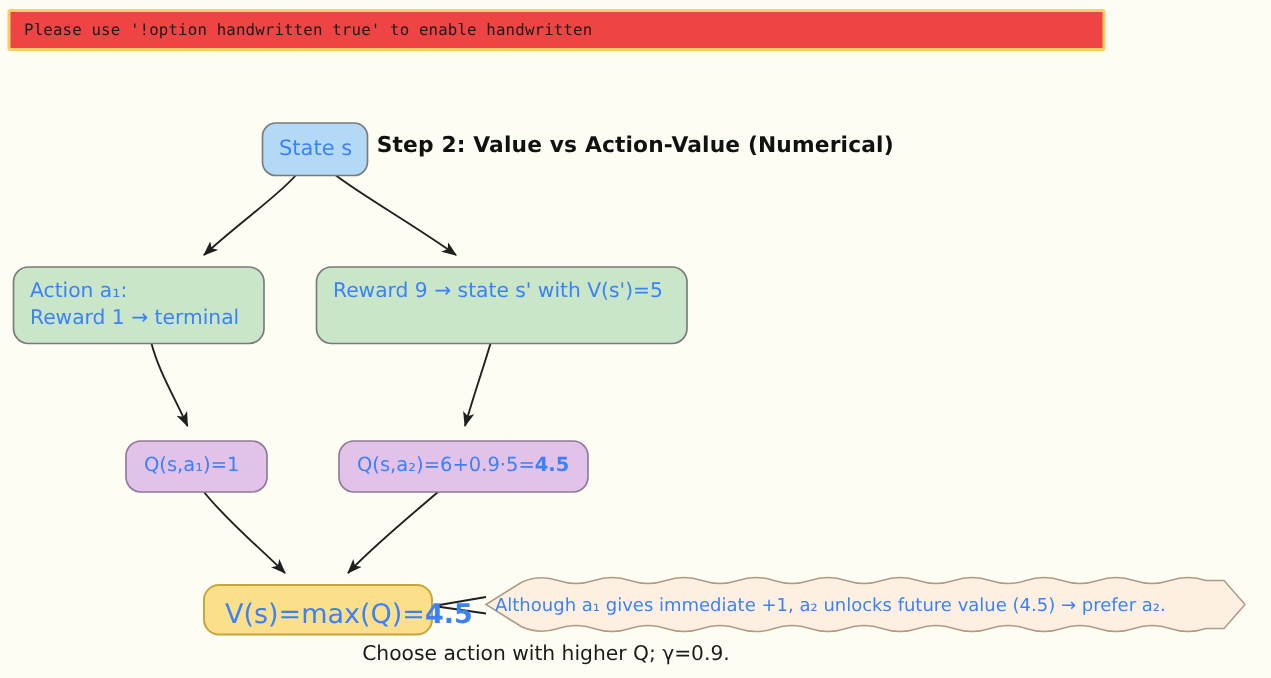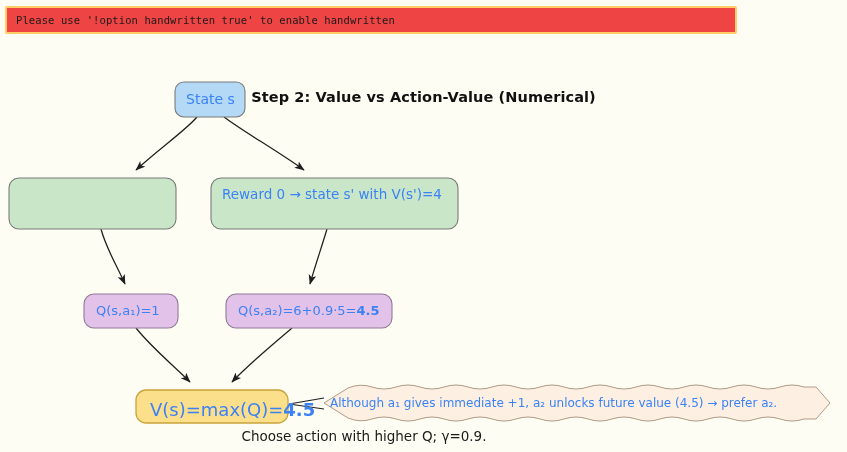--- a/index.html
+++ b/index.html
@@ -163,24 +163,26 @@
              Q576,415 564,419 Q552,423 540,419 Q528,415 516,419
              Q504,423 492,419 Q480,415 468,419 Q456,423 444,419
              Q432,415 420,419 Q408,423 396,419 Q384,415 372,419
              Q360,423 348,418 Z" fill="#fdf0e3" stroke="#b09a86" stroke-width="1"></path>
   </g>
 </svg>
 
 <div class="node-label" id="label-state-s">State s</div>
 
 <div class="node-label" id="label-action-a1">
+  <div>Action a₁:</div>
+  <div>Reward 1 → terminal</div>
 </div>
 
 <div class="node-label" id="label-action-a2">
-  <div>Reward 0 → state s' with V(s')=4</div>
+  <div>Reward 9 → state s' with V(s')=5</div>
 </div>
 
 <div class="node-label" id="label-q-a1">Q(s,a₁)=1</div>
 
 <div class="node-label" id="label-q-a2"><span>Q(s,a₂)=6+0.9·5=</span><b>4.5</b></div>
 
 <div class="node-label" id="label-v-s"><span>V(s)=max(Q)=</span><b>4.5</b></div>
 
 <div class="node-label" id="label-note">Although a₁ gives immediate +1, a₂ unlocks future value (4.5) → prefer a₂.</div>
 

